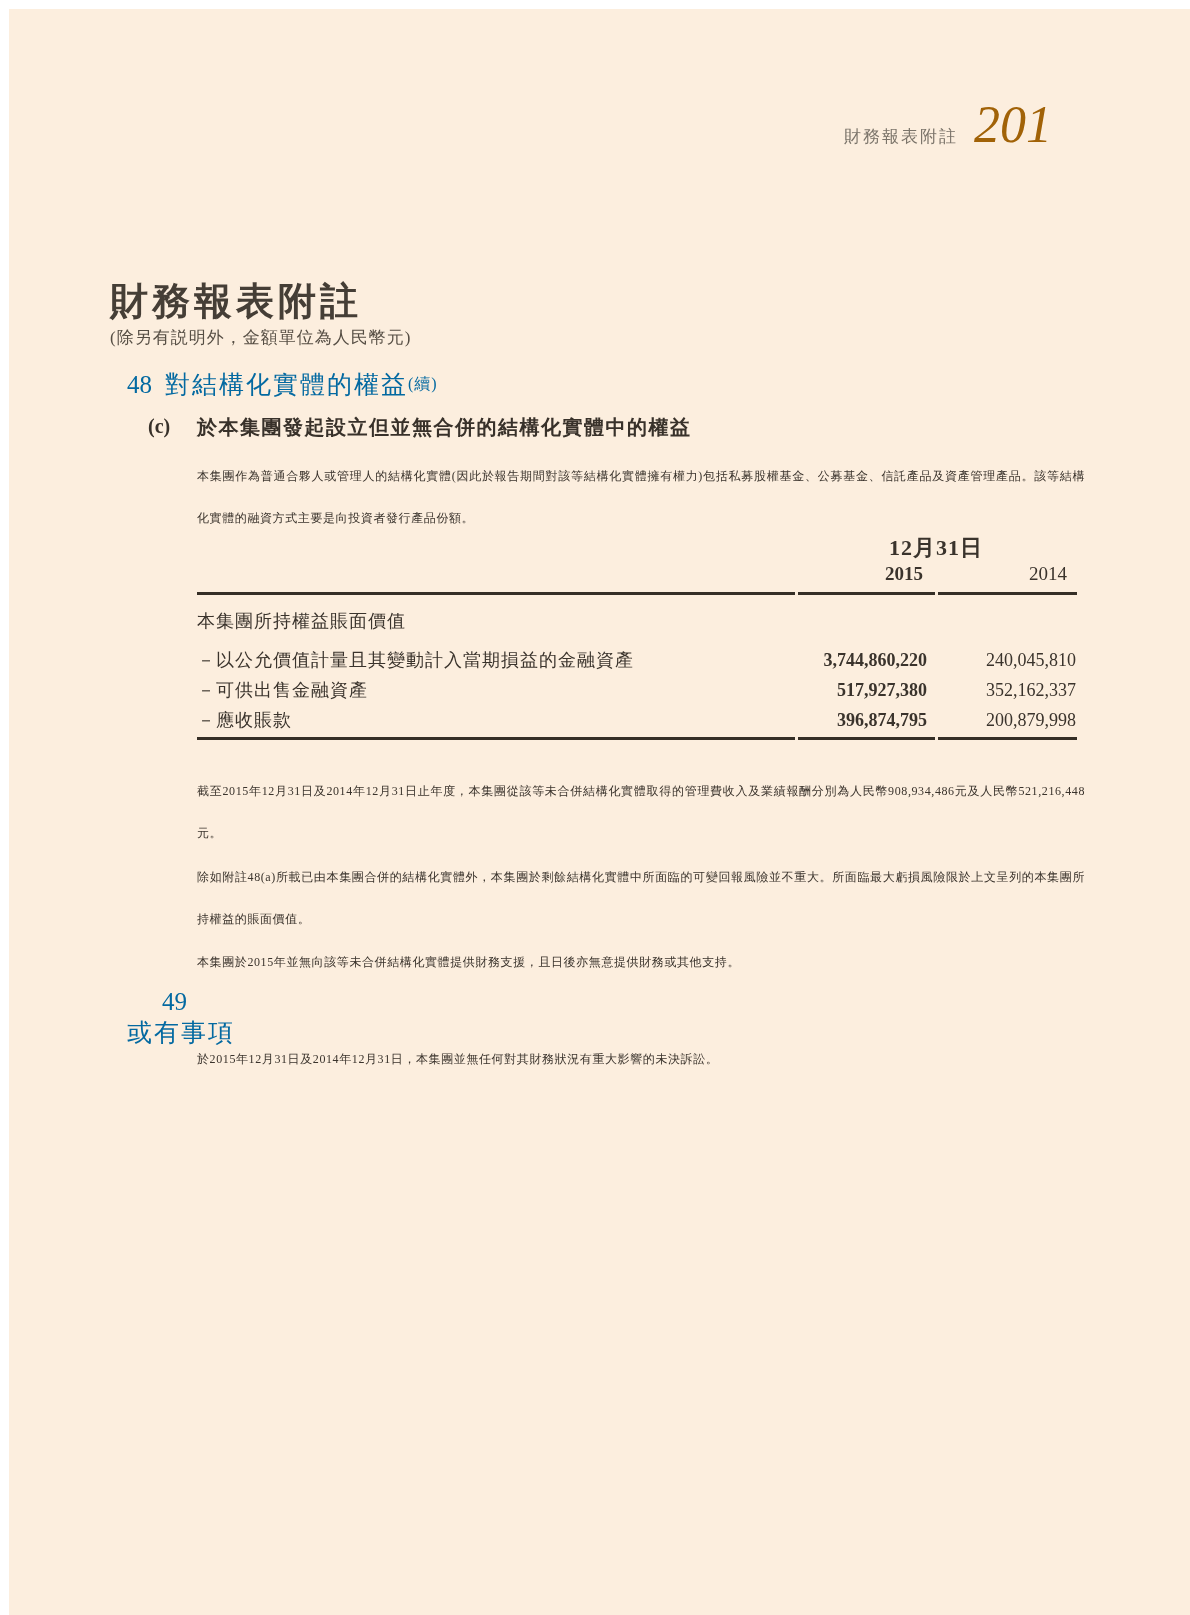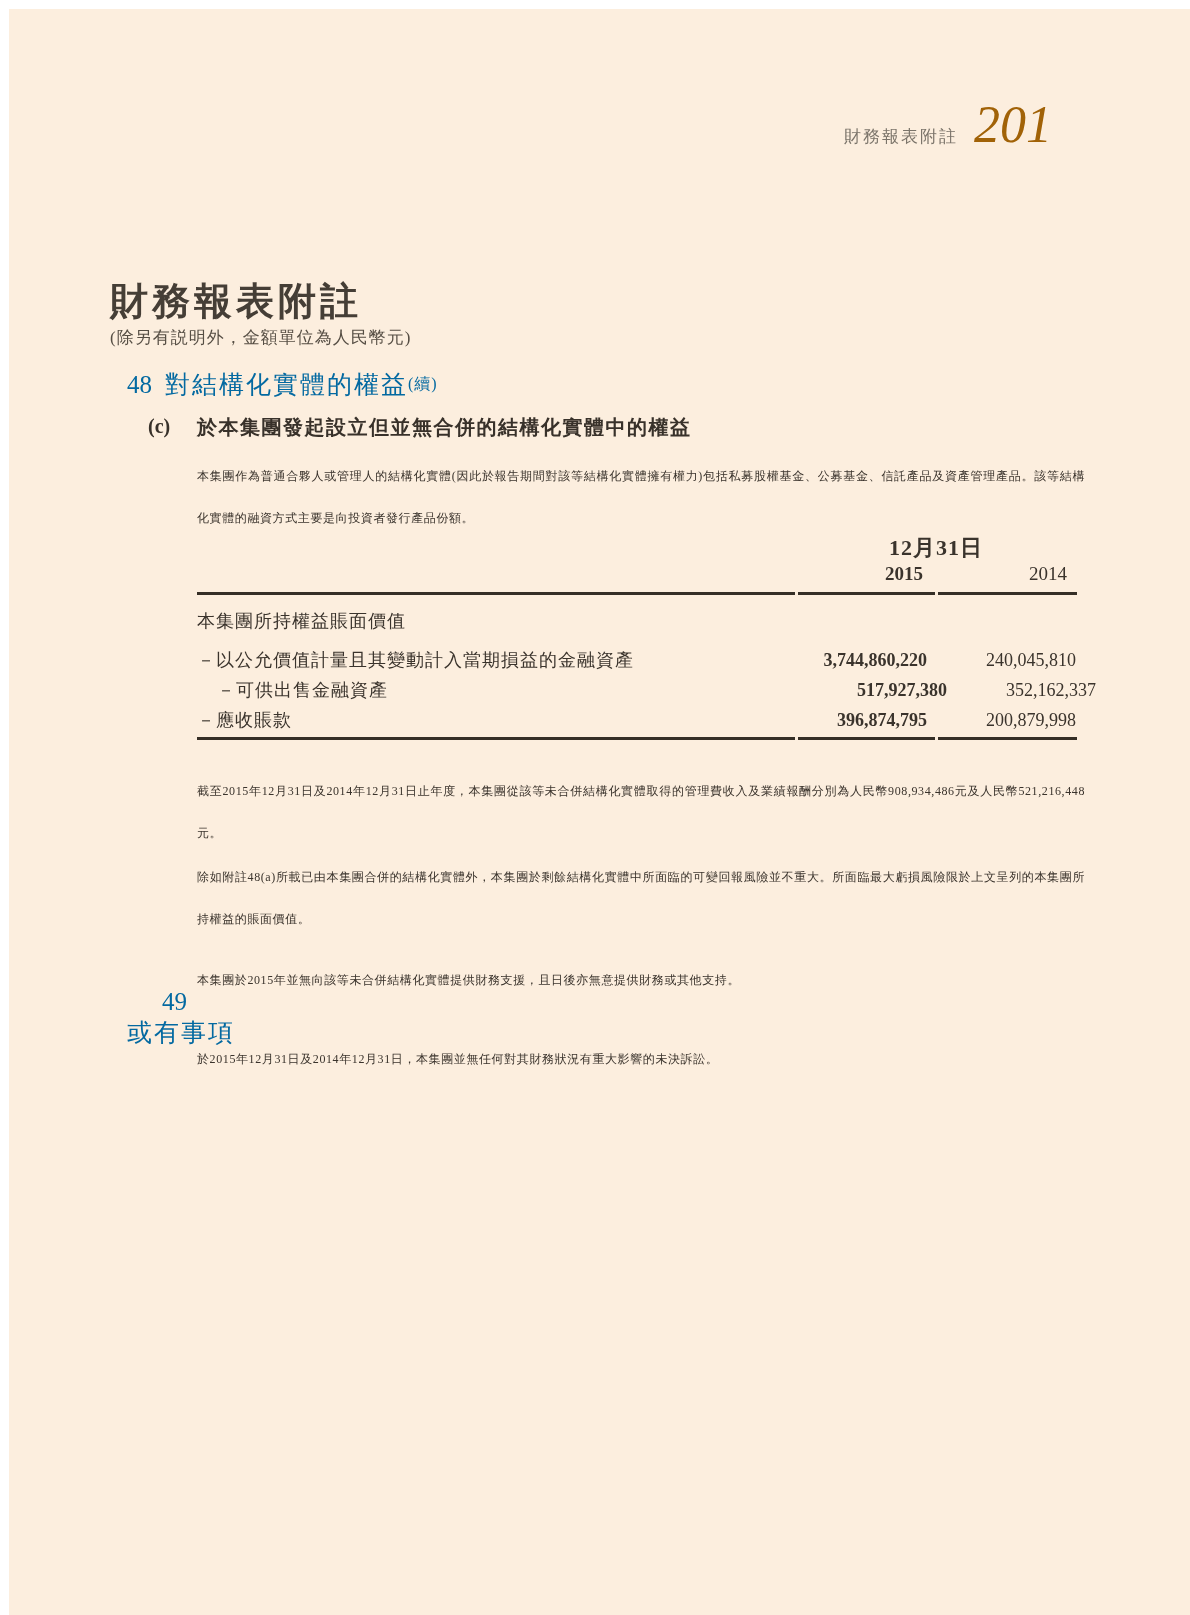--- a/index.html
+++ b/index.html
@@ -109,21 +109,21 @@
     width: 888px;
     font-size: 12px;
     line-height: 42px;
     letter-spacing: 0.6px;
     color: #3a332c;
     text-align: justify;
   }
   #para-intro { top: 446px; }
   #para-fees { top: 761px; }
   #para-risk { top: 847px; }
-  #para-support { top: 932px; margin-top: 18px; }
+  #para-support { top: 932px; }
   #para-litigation { top: 1029px; width: 900px; text-align: left; }
 
   
   .tbl {
     position: absolute;
     left: 188px;
     top: 524px;
     width: 880px;
     height: 212px;
     font-size: 18px;
@@ -185,21 +185,21 @@
   }
   .trow {
     position: absolute;
     left: 0;
     width: 880px;
     display: grid;
     grid-template-columns: 598px 138px 144px;
     line-height: 30px;
   }
   #trow-0 { top: 112px; }
-  #trow-1 { top: 142px; margin-left: 20px; }
+  #trow-1 { top: 142px; }
   #trow-2 { top: 172px; }
   .trow .lbl { text-align: left; letter-spacing: 1px; white-space: nowrap; }
   .trow .v2015 { text-align: right; font-weight: 700; padding-right: 6px; font-variant-numeric: tabular-nums; }
   .trow .v2014 { text-align: right; padding-right: 1px; font-variant-numeric: tabular-nums; }
 </style>
 </head>
 <body>
 
 <div class="page">
 

